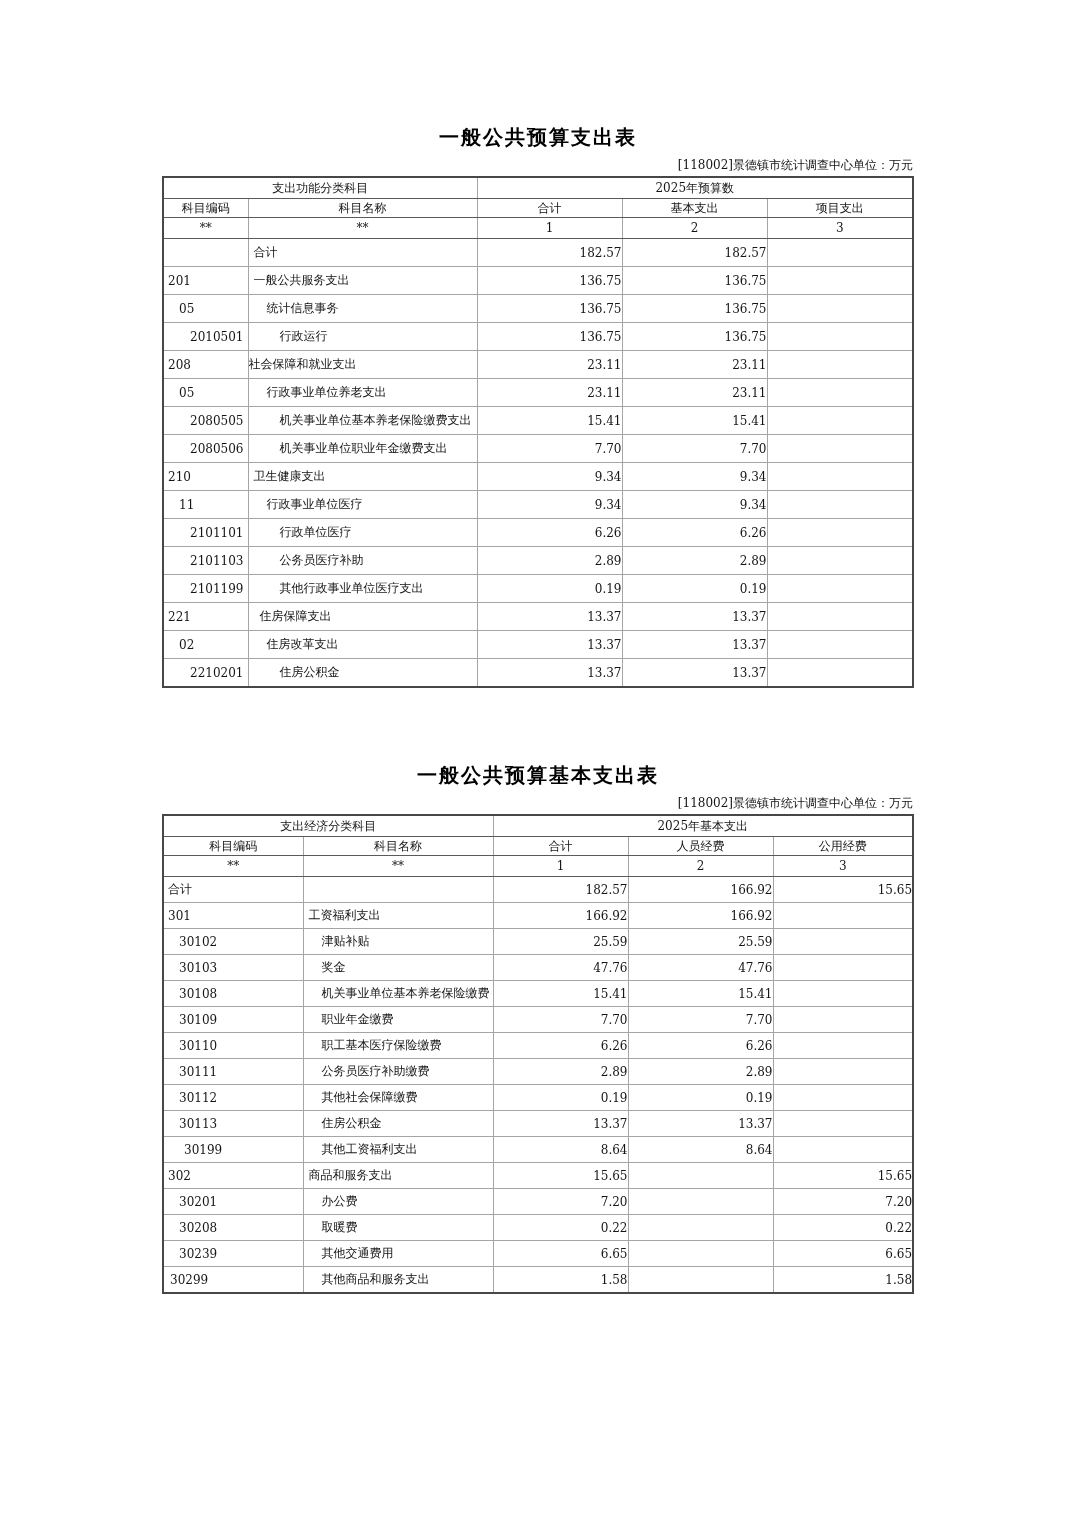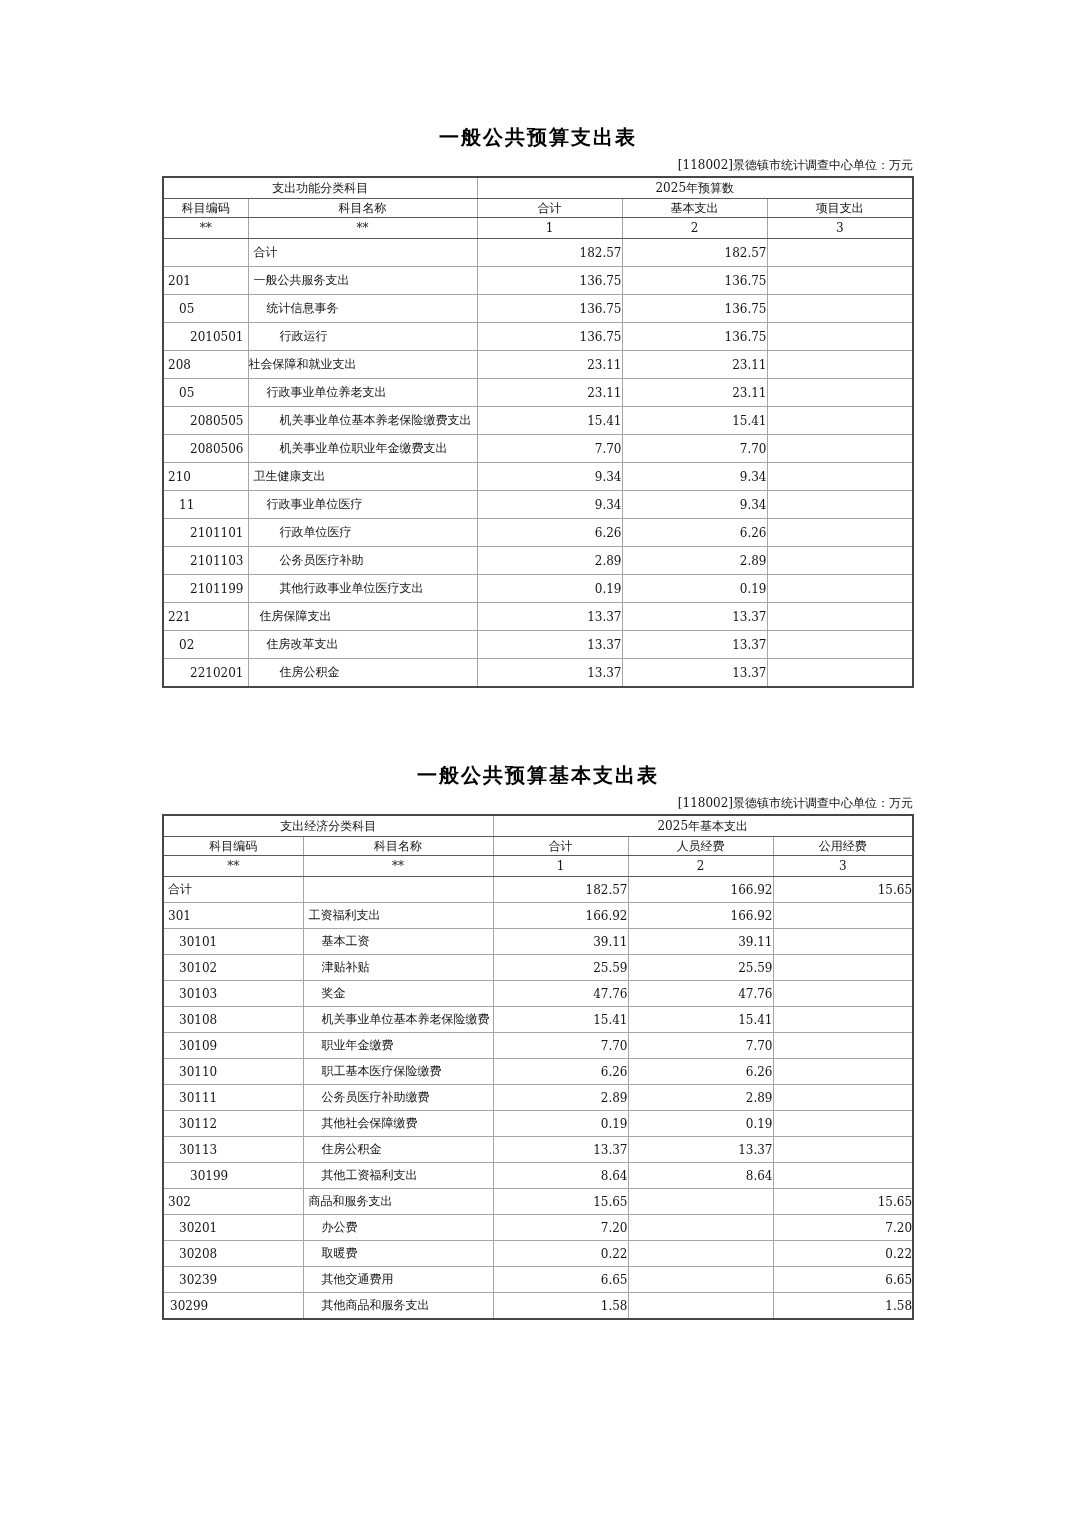--- a/index.html
+++ b/index.html
@@ -279,27 +279,20 @@
             <td class="cell-num">15.65</td>
           </tr>
           <tr>
             <td class="cell-code" style="padding-left: 4px;">301</td>
             <td class="cell-name" style="padding-left: 5px;">工资福利支出</td>
             <td class="cell-num">166.92</td>
             <td class="cell-num">166.92</td>
             <td class="cell-num"></td>
           </tr>
           <tr>
-            <td class="cell-code" style="padding-left: 15px;">30101</td>
-            <td class="cell-name" style="padding-left: 18px;">基本工资</td>
-            <td class="cell-num">39.11</td>
-            <td class="cell-num">39.11</td>
-            <td class="cell-num"></td>
-          </tr>
-          <tr>
             <td class="cell-code" style="padding-left: 15px;">30102</td>
             <td class="cell-name" style="padding-left: 18px;">津贴补贴</td>
             <td class="cell-num">25.59</td>
             <td class="cell-num">25.59</td>
             <td class="cell-num"></td>
           </tr>
           <tr>
             <td class="cell-code" style="padding-left: 15px;">30103</td>
             <td class="cell-name" style="padding-left: 18px;">奖金</td>
             <td class="cell-num">47.76</td>
@@ -342,21 +335,21 @@
             <td class="cell-num"></td>
           </tr>
           <tr>
             <td class="cell-code" style="padding-left: 15px;">30113</td>
             <td class="cell-name" style="padding-left: 18px;">住房公积金</td>
             <td class="cell-num">13.37</td>
             <td class="cell-num">13.37</td>
             <td class="cell-num"></td>
           </tr>
           <tr>
-            <td class="cell-code" style="padding-left: 26px;">30199</td>
+            <td class="cell-code" style="padding-left: 20px;">30199</td>
             <td class="cell-name" style="padding-left: 18px;">其他工资福利支出</td>
             <td class="cell-num">8.64</td>
             <td class="cell-num">8.64</td>
             <td class="cell-num"></td>
           </tr>
           <tr>
             <td class="cell-code" style="padding-left: 4px;">302</td>
             <td class="cell-name" style="padding-left: 5px;">商品和服务支出</td>
             <td class="cell-num">15.65</td>
             <td class="cell-num"></td>

